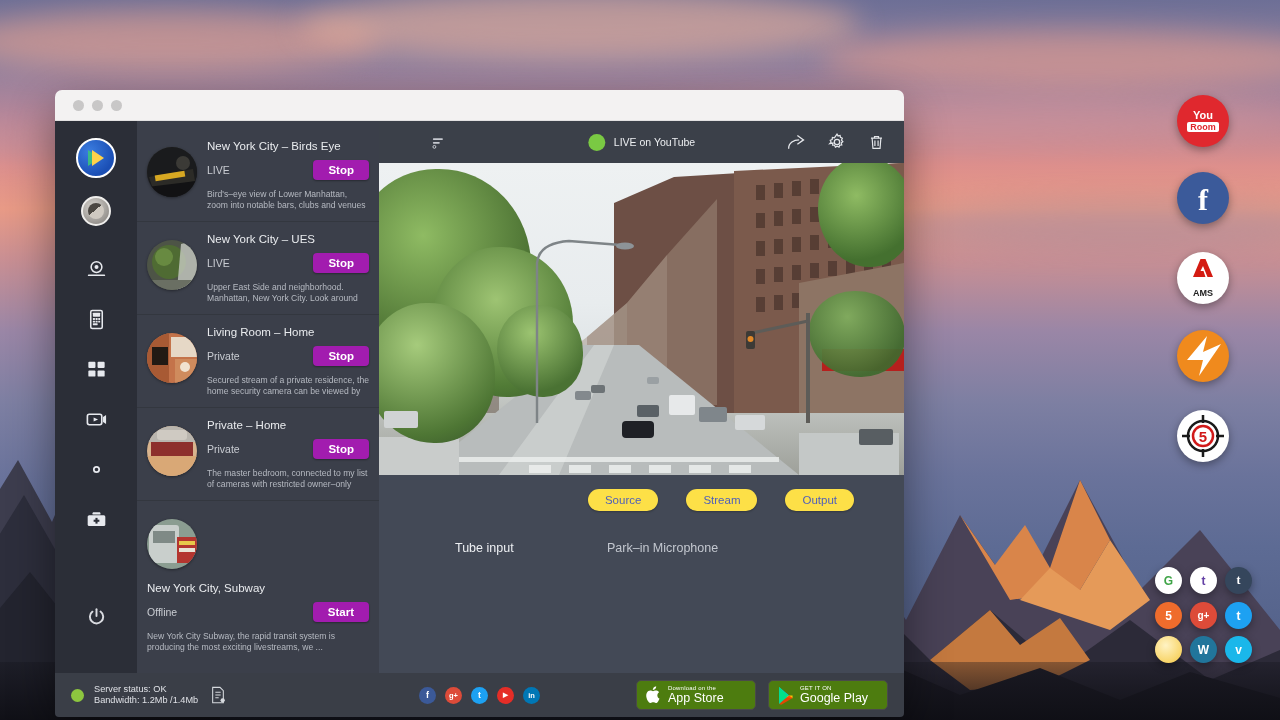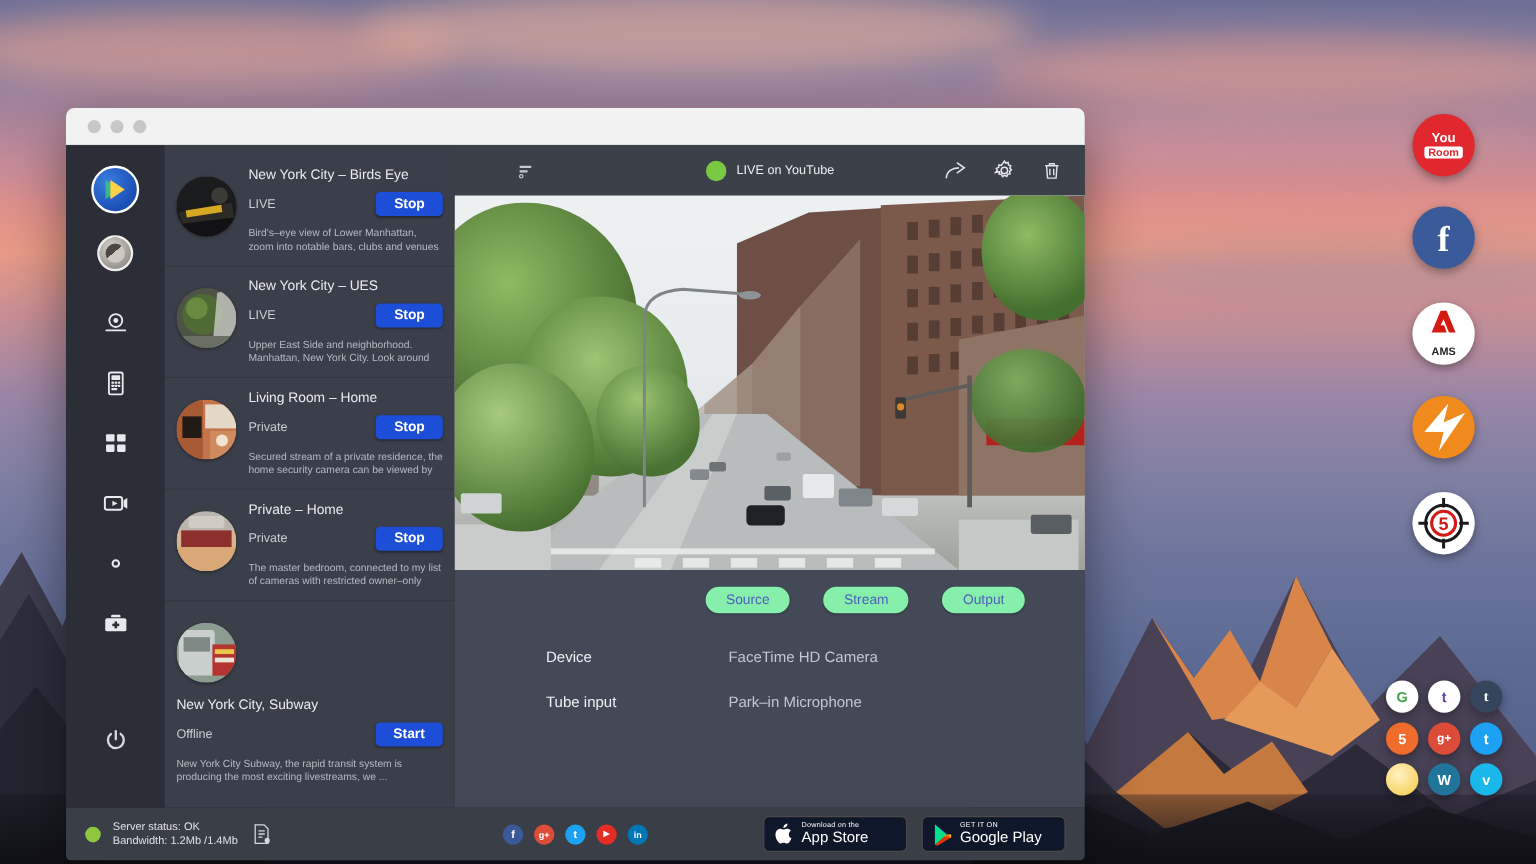--- a/index.html
+++ b/index.html
@@ -98,21 +98,21 @@
   }
   .cam-main { flex: 1; min-width: 0; }
   .cam-title {
     color: #e9ebee; font-size: 11.5px; line-height: 14px;
     margin-top: 2px; margin-bottom: 7px; white-space: nowrap;
     overflow: hidden; text-overflow: ellipsis;
   }
   .cam-row { display: flex; align-items: center; justify-content: space-between; }
   .cam-state { color: #c9ccd2; font-size: 10.5px; }
   .cam-btn {
-    background: #1d4ed8; color: #fff; border: none; border-radius: 4px;
+    background: #a21caf; color: #fff; border: none; border-radius: 4px;
     font-size: 11.5px; font-weight: bold; padding: 4px 15px;
     font-family: "Liberation Sans", sans-serif; cursor: pointer;
     box-shadow: 0 1px 2px rgba(0,0,0,.35);
   }
   .cam-desc {
     color: #b6bac2; font-size: 8.6px; line-height: 11px;
     margin-top: 9px; max-height: 22px; overflow: hidden;
   }
   #add-camera {
     display: flex; align-items: center; gap: 11px;
@@ -155,21 +155,21 @@
   }
   .tree { position: absolute; border-radius: 48% 52% 46% 54%; }
   .car { position: absolute; border-radius: 2px; }
 
   
   #tabs {
     display: flex; gap: 28px; justify-content: flex-end;
     padding: 14px 50px 0 0;
   }
   .pill {
-    background: #86efac; border: none; border-radius: 13px;
+    background: #fde047; border: none; border-radius: 13px;
     padding: 5px 17px; font-size: 11.5px; color: #4e5fbb;
     font-family: "Liberation Sans", sans-serif; cursor: pointer;
     box-shadow: 0 1px 2px rgba(0,0,0,.25);
   }
 
   
   #specs { padding: 30px 0 0 76px; }
   .spec { display: flex; margin-bottom: 23px; }
   .spec-k { width: 152px; color: #eef0f3; font-size: 12.5px; }
   .spec-v { color: #c3c7cf; font-size: 12.5px; }
@@ -184,21 +184,21 @@
   #status-text { color: #dfe1e6; font-size: 9.2px; line-height: 11.5px; }
   #status-doc { color: #d6d9de; margin-left: 2px; display: flex; }
   #social-row { display: flex; gap: 9px; margin-left: 18px; }
   .soc {
     width: 17px; height: 17px; border-radius: 50%;
     display: flex; align-items: center; justify-content: center;
     color: #fff; font-size: 9px; font-weight: bold;
   }
   #stores { margin-left: auto; display: flex; gap: 12px; }
   .store {
-    background: #0f172a; border-radius: 5px; height: 30px; width: 120px;
+    background: #4d7c0f; border-radius: 5px; height: 30px; width: 120px;
     display: flex; align-items: center; gap: 6px; padding: 0 8px;
     border: 1px solid #4a4a4a; cursor: pointer;
   }
   .store .s-txt { color: #fff; line-height: 1.05; }
   .store .s-top { font-size: 6px; display: block; letter-spacing: .2px; }
   .store .s-big { font-size: 12.5px; display: block; font-weight: 500; }
 
   
   .dicon {
     position: absolute; border-radius: 50%;
@@ -581,24 +581,20 @@
         </div>
 
         <div id="tabs">
           <button class="pill">Source</button>
           <button class="pill">Stream</button>
           <button class="pill">Output</button>
         </div>
 
         <div id="specs">
           <div class="spec">
-            <span class="spec-k">Device</span>
-            <span class="spec-v">FaceTime HD Camera</span>
-          </div>
-          <div class="spec">
             <span class="spec-k">Tube input</span>
             <span class="spec-v">Park–in Microphone</span>
           </div>
         </div>
       </div>
     </div>
 
     <div id="statusbar">
       <div id="status-left">
         <span class="status-dot"></span>

